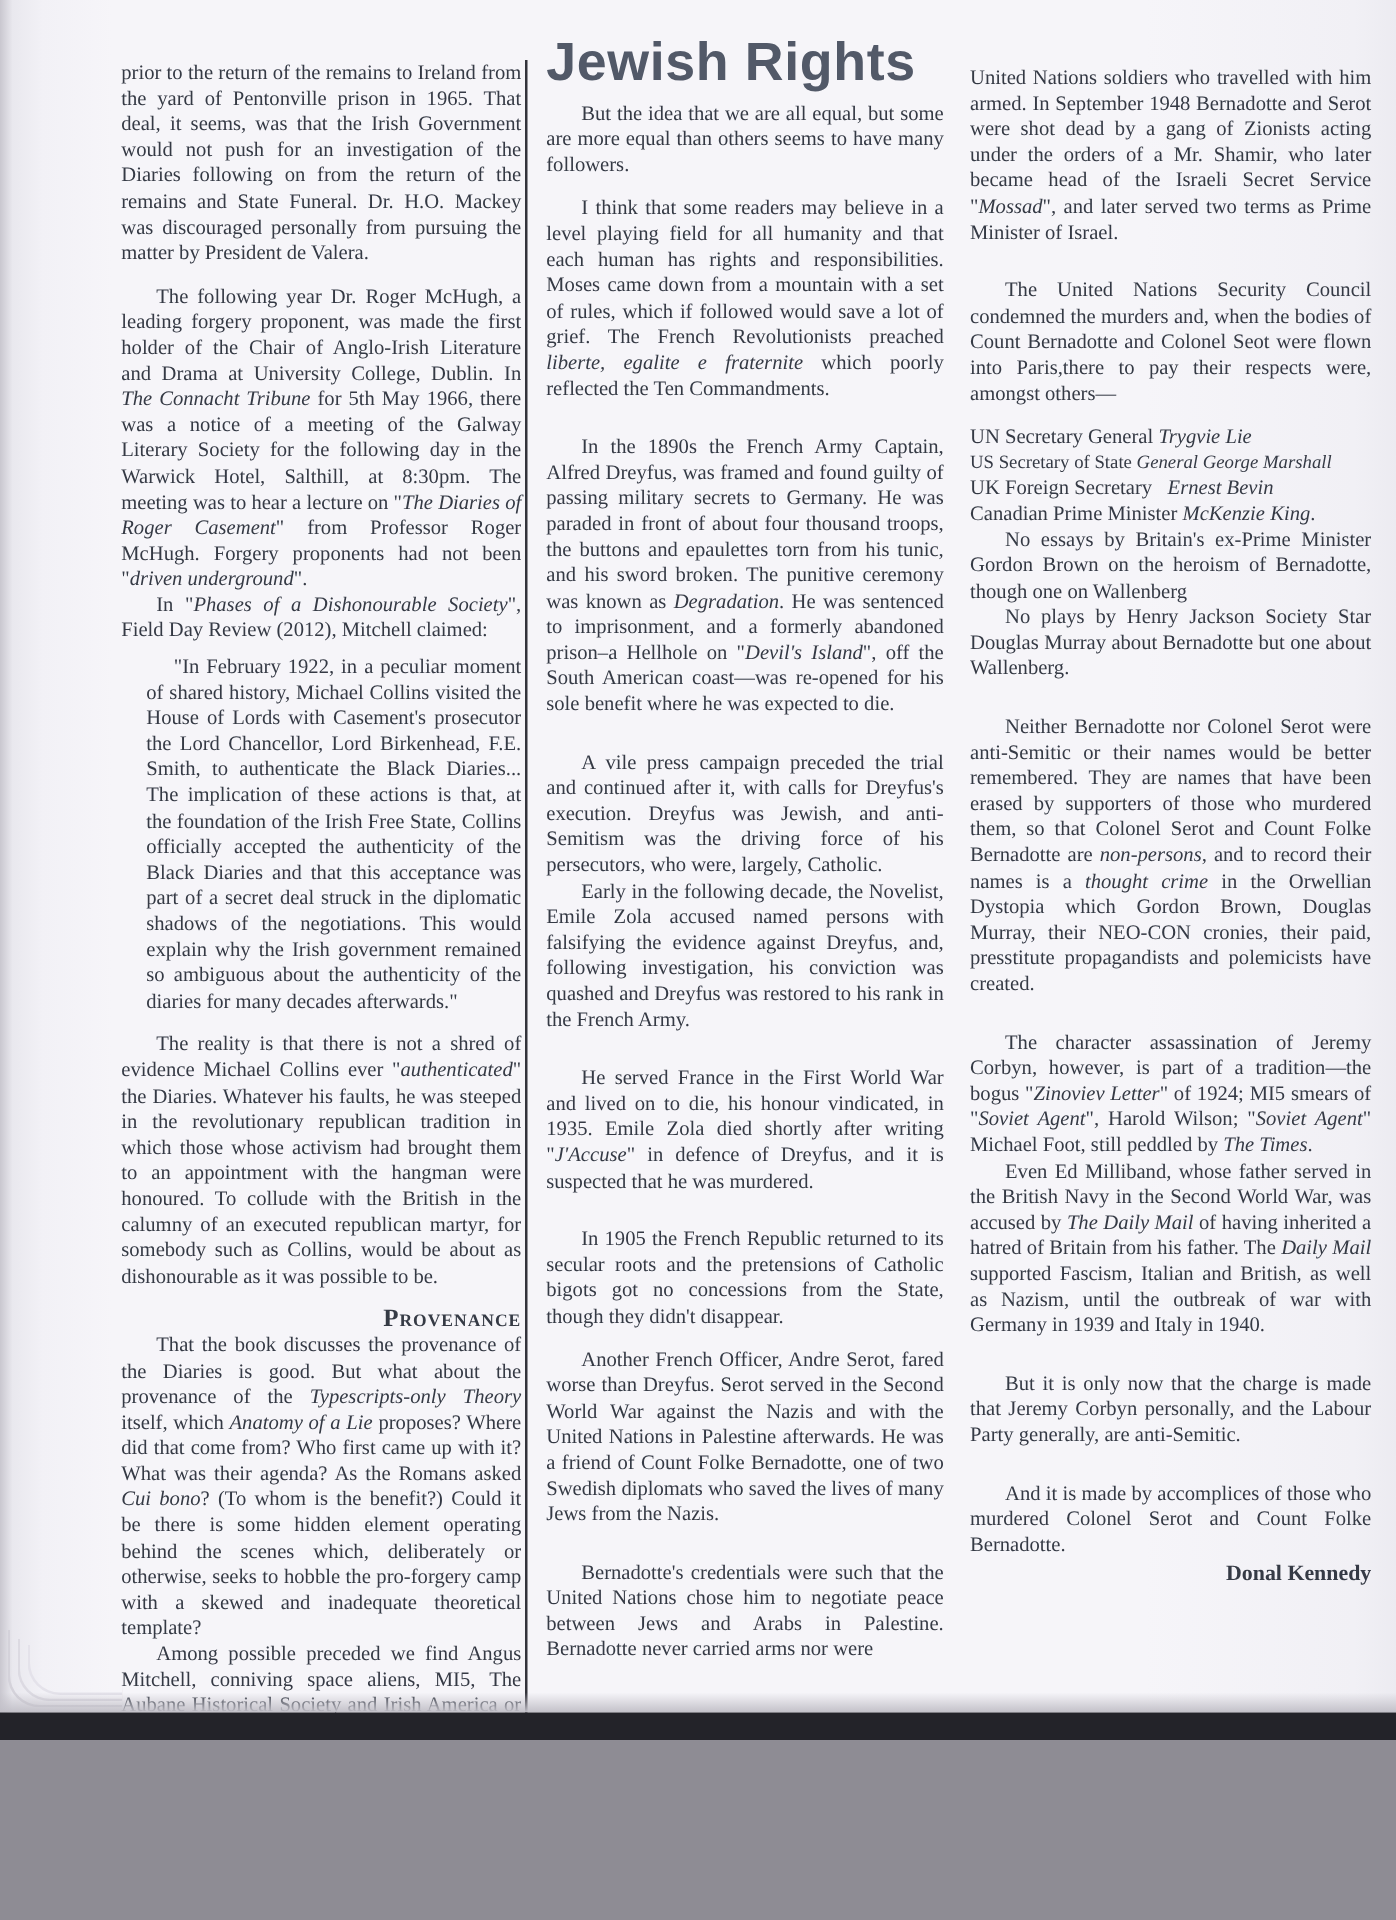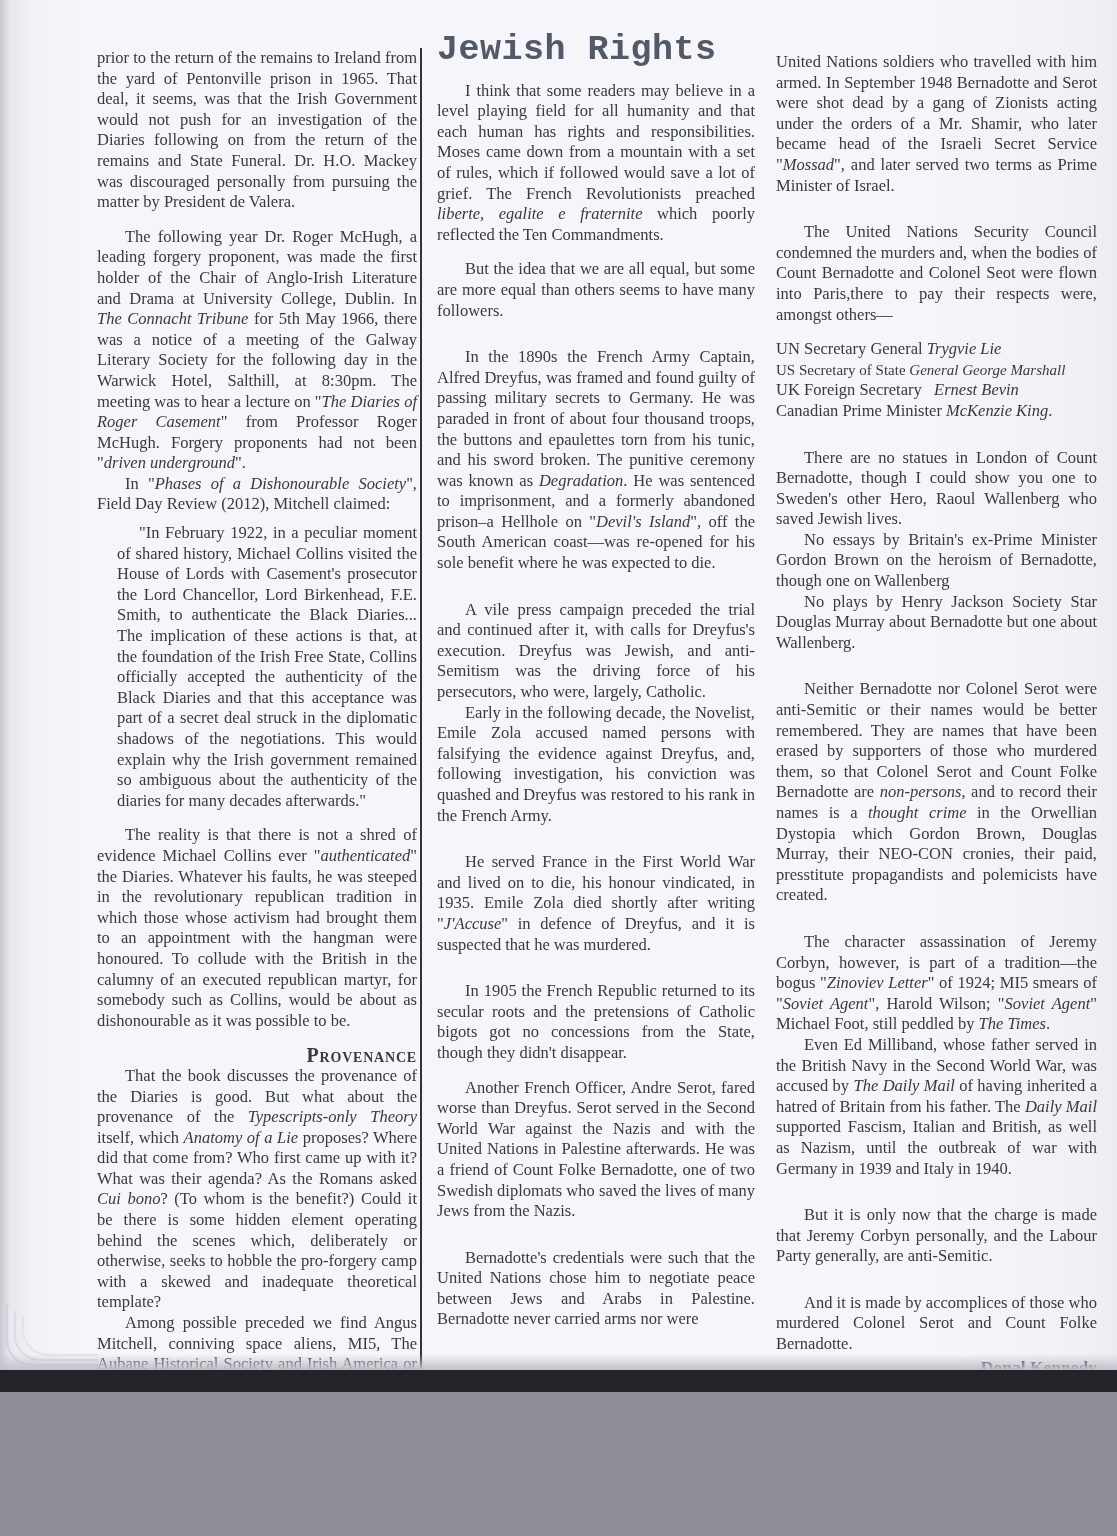--- a/index.html
+++ b/index.html
@@ -17,21 +17,21 @@
   .sc1{left:6px;bottom:26px;width:90px;height:60px;}
   .sc2{left:14px;bottom:31px;width:82px;height:48px;border-color:#dcdae2;}
   .sc3{left:22px;bottom:36px;width:74px;height:38px;border-color:#e4e2ea;}
   
   .col{position:absolute;font-size:16.5px;line-height:20.6px;}
   .col p{margin:0;text-align:justify;hyphens:auto;-webkit-hyphens:auto;}
   #col-left{left:97px;top:48px;width:320px;}
   #col-middle{left:437px;top:40px;width:318px;}
   #col-right{left:776px;top:52px;width:321px;font-family:Liberation Serif, serif;}
   .vrule{position:absolute;left:420px;top:48px;width:2px;height:1416px;background:#33333b;}
-  .headline{font-family:Liberation Mono, monospace;font-weight:bold;font-size:35px;
+  .headline{font-family:Liberation Sans, sans-serif;font-weight:bold;font-size:43px;
     letter-spacing:.5px;color:#525968;margin:0 0 20px 0;}
   .b-cont{text-indent:0;}
   .b-p,.b-pg,.b-pgg{text-indent:28px;}
   .b-pg{margin-top:14px !important;}
   .b-pgg{margin-top:26px !important;}
   .b-quote{margin:8px 0 8px 20px !important;text-indent:22px;}
   .b-heading{margin-top:14px !important;text-align:right !important;font-weight:bold;
     font-variant:small-caps;letter-spacing:.8px;font-size:20px;}
   .b-byline{text-align:right !important;font-weight:bold;margin-top:2px !important;font-size:17.5px;}
   .b-line{text-align:left !important;text-indent:0;}
@@ -53,39 +53,38 @@
       <p class="b-heading">Provenance</p>
       <p class="b-p">That the book discusses the provenance of the Diaries is good. But what about the provenance of the <i>Typescripts-only Theory</i> itself, which <i>Anatomy of a Lie</i> proposes? Where did that come from? Who first came up with it? What was their agenda? As the Romans asked <i>Cui bono</i>? (To whom is the benefit?) Could it be there is some hidden element operating behind the scenes which, deliberately or otherwise, seeks to hobble the pro-forgery camp with a skewed and inadequate theoretical template?</p>
       <p class="b-p">Among possible preceded we find Angus Mitchell, conniving space aliens, MI5, The Aubane Historical Society and Irish America or a combination of some or all of the above.</p>
       <p class="b-byline">Tim O’Sullivan</p>
     </div>
 
   <div class="vrule"></div>
 
   <div class="col" id="col-middle">
     <h1 class="headline">Jewish Rights</h1>
-  <p class="b-pg">I think that some readers may believe in a level playing field for all humanity and that each human has rights and responsibilities. Moses came down from a mountain with a set of rules, which if followed would save a lot of grief. The French Revolutionists preached <i>liberte, egalite e fraternite</i> which poorly reflected the Ten Commandments.</p>
-      <p class="b-pg">But the idea that we are all equal, but some are more equal than others seems to have many followers.</p>
+  <p class="b-pg">But the idea that we are all equal, but some are more equal than others seems to have many followers.</p>
+      <p class="b-pg">I think that some readers may believe in a level playing field for all humanity and that each human has rights and responsibilities. Moses came down from a mountain with a set of rules, which if followed would save a lot of grief. The French Revolutionists preached <i>liberte, egalite e fraternite</i> which poorly reflected the Ten Commandments.</p>
       <p class="b-pgg">In the 1890s the French Army Captain, Alfred Dreyfus, was framed and found guilty of passing military secrets to Germany. He was paraded in front of about four thousand troops, the buttons and epaulettes torn from his tunic, and his sword broken. The punitive ceremony was known as <i>Degradation</i>. He was sentenced to imprisonment, and a formerly abandoned prison–a Hellhole on "<i>Devil's Island</i>", off the South American coast—was re-opened for his sole benefit where he was expected to die.</p>
       <p class="b-pgg">A vile press campaign preceded the trial and continued after it, with calls for Dreyfus's execution. Dreyfus was Jewish, and anti-Semitism was the driving force of his persecutors, who were, largely, Catholic.</p>
       <p class="b-p">Early in the following decade, the Novelist, Emile Zola accused named persons with falsifying the evidence against Dreyfus, and, following investigation, his conviction was quashed and Dreyfus was restored to his rank in the French Army.</p>
       <p class="b-pgg">He served France in the First World War and lived on to die, his honour vindicated, in 1935. Emile Zola died shortly after writing "<i>J'Accuse</i>" in defence of Dreyfus, and it is suspected that he was murdered.</p>
       <p class="b-pgg">In 1905 the French Republic returned to its secular roots and the pretensions of Catholic bigots got no concessions from the State, though they didn't disappear.</p>
       <p class="b-pg">Another French Officer, Andre Serot, fared worse than Dreyfus. Serot served in the Second World War against the Nazis and with the United Nations in Palestine afterwards. He was a friend of Count Folke Bernadotte, one of two Swedish diplomats who saved the lives of many Jews from the Nazis.</p>
       <p class="b-pgg">Bernadotte's credentials were such that the United Nations chose him to negotiate peace between Jews and Arabs in Palestine. Bernadotte never carried arms nor were</p>
     </div>
 
   <div class="col" id="col-right">
       <p class="b-cont">United Nations soldiers who travelled with him armed. In September 1948 Bernadotte and Serot were shot dead by a gang of Zionists acting under the orders of a Mr. Shamir, who later became head of the Israeli Secret Service "<i>Mossad</i>", and later served two terms as Prime Minister of Israel.</p>
       <p class="b-pgg">The United Nations Security Council condemned the murders and, when the bodies of Count Bernadotte and Colonel Seot were flown into Paris,there to pay their respects were, amongst others—</p>
       <p class="b-line b-first">UN Secretary General  <i>Trygvie Lie</i></p>
       <p class="b-line b-line-sm">US Secretary of State <i>General George Marshall</i></p>
       <p class="b-line">UK Foreign Secretary  <i>Ernest Bevin</i></p>
       <p class="b-line">Canadian Prime Minister <i>McKenzie King</i>.</p>
-      <p class="b-pgg">There are no statues in London of Count Bernadotte, though I could show you one to Sweden's other Hero, Raoul Wallenberg who saved Jewish lives.</p>
       <p class="b-p">No essays by Britain's ex-Prime Minister Gordon Brown on the heroism of Bernadotte, though one on Wallenberg</p>
       <p class="b-p">No plays by Henry Jackson Society Star Douglas Murray about Bernadotte but one about Wallenberg.</p>
       <p class="b-pgg">Neither Bernadotte nor Colonel Serot were anti-Semitic or their names would be better remembered. They are names that have been erased by supporters of those who murdered them, so that Colonel Serot and Count Folke Bernadotte are  <i>non-persons</i>, and to record their names is a <i>thought crime</i> in the Orwellian Dystopia which Gordon Brown, Douglas Murray, their NEO-CON cronies, their paid, presstitute propagandists and polemicists have created.</p>
       <p class="b-pgg">The character assassination of Jeremy Corbyn, however, is part of a tradition—the bogus "<i>Zinoviev Letter</i>" of 1924; MI5 smears of "<i>Soviet Agent</i>", Harold Wilson; "<i>Soviet Agent</i>" Michael Foot, still peddled by <i>The Times</i>.</p>
       <p class="b-p">Even Ed Milliband, whose father served in the British Navy in the Second World War, was accused by <i>The Daily Mail</i> of having inherited a hatred of Britain from his father. The <i>Daily Mail</i> supported Fascism, Italian and British, as well as Nazism, until the outbreak of war with Germany in 1939 and Italy in 1940.</p>
       <p class="b-pgg">But it is only now that the charge is made that Jeremy Corbyn personally, and the Labour Party generally, are anti-Semitic.</p>
       <p class="b-pgg">And it is made by accomplices of those who murdered Colonel Serot and Count Folke Bernadotte.</p>
       <p class="b-byline">Donal Kennedy</p>
     </div>
 

